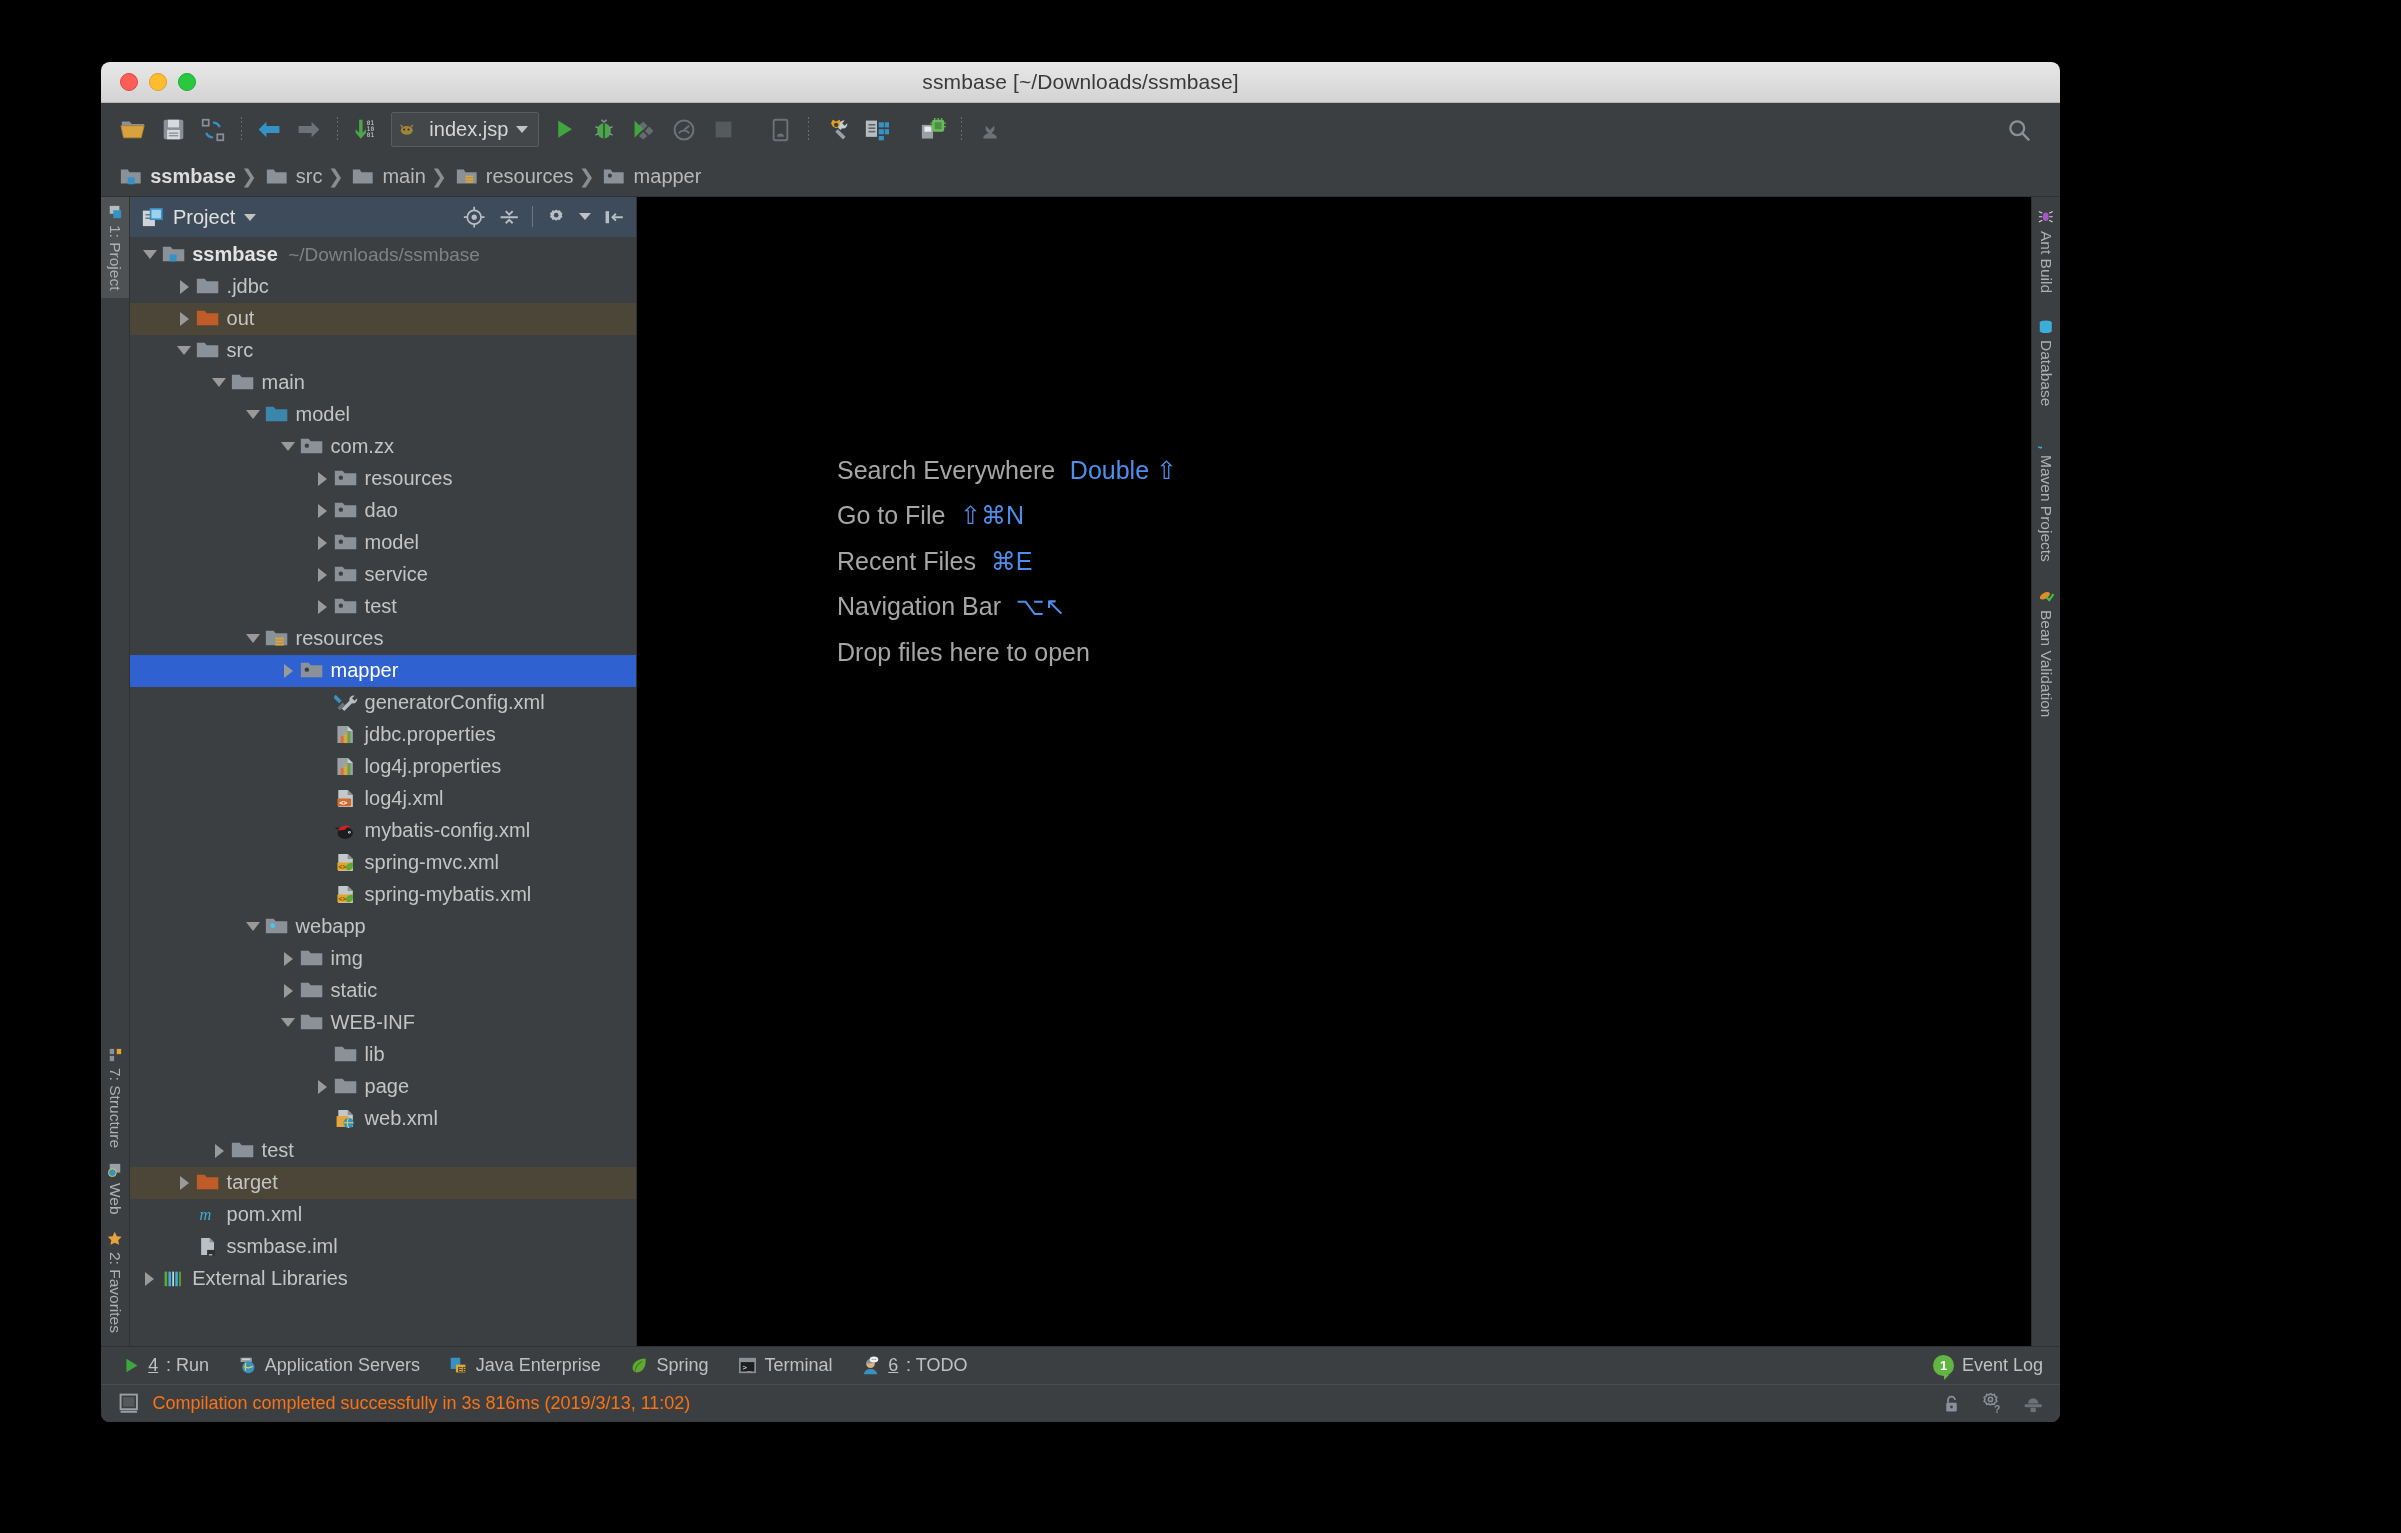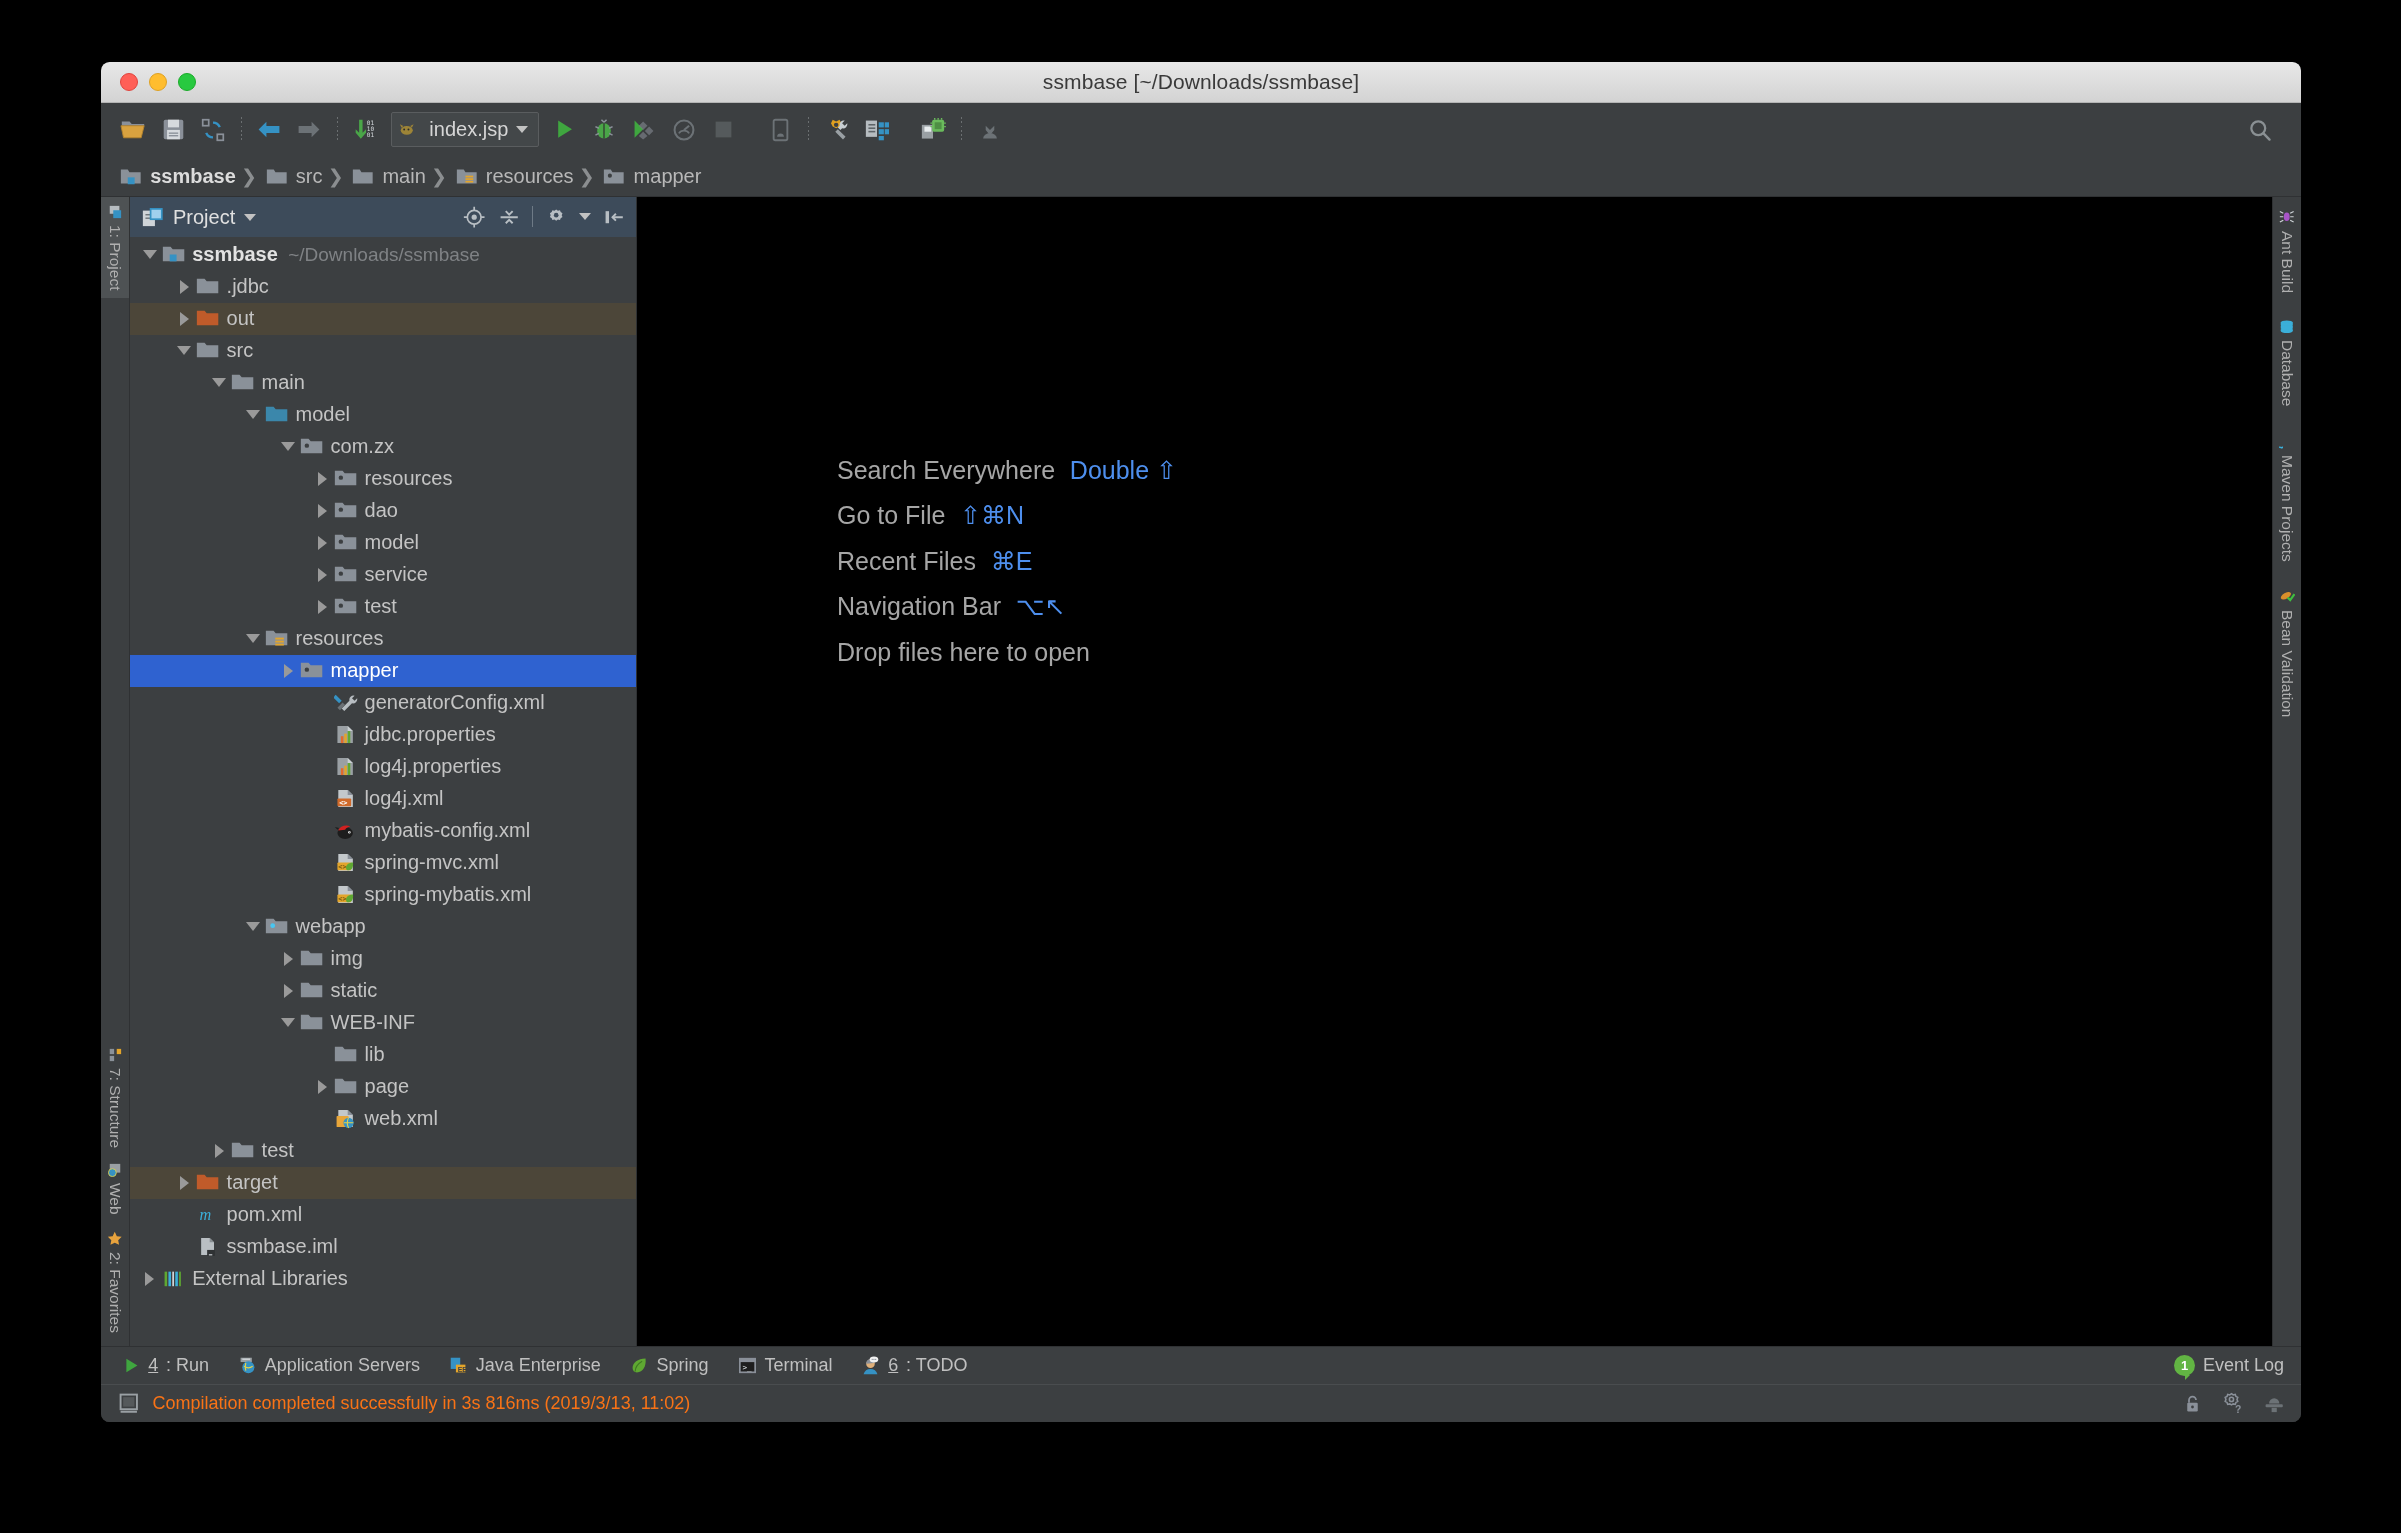--- a/index.html
+++ b/index.html
@@ -7,21 +7,21 @@
     width: 2401px; height: 1534px;
     background: #000;
     font-family: "Liberation Sans", sans-serif;
     overflow: hidden;
   }
   .desktop { position: relative; width: 2401px; height: 1534px; background: #000; }
 
   
   .window {
     position: absolute; left: 101px; top: 62px;
-    width: 2200px; height: 1360px;
+    width: 1959px; height: 1360px;
     border-radius: 8.6px;
     overflow: hidden;
     box-shadow: 0 10.4px 41px rgba(0,0,0,0.65);
     display: flex; flex-direction: column;
     background: #3c3f41;
   }
 
   
   .titlebar {
     height: 41px; flex: 0 0 41px;

